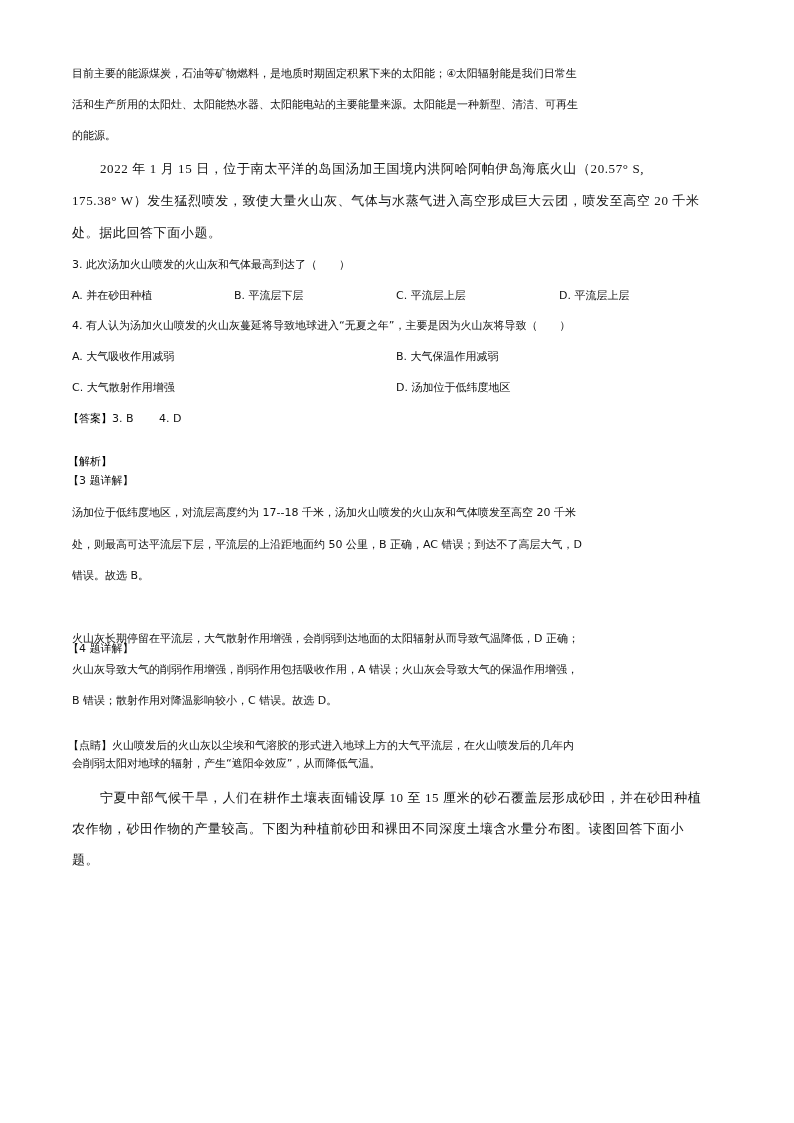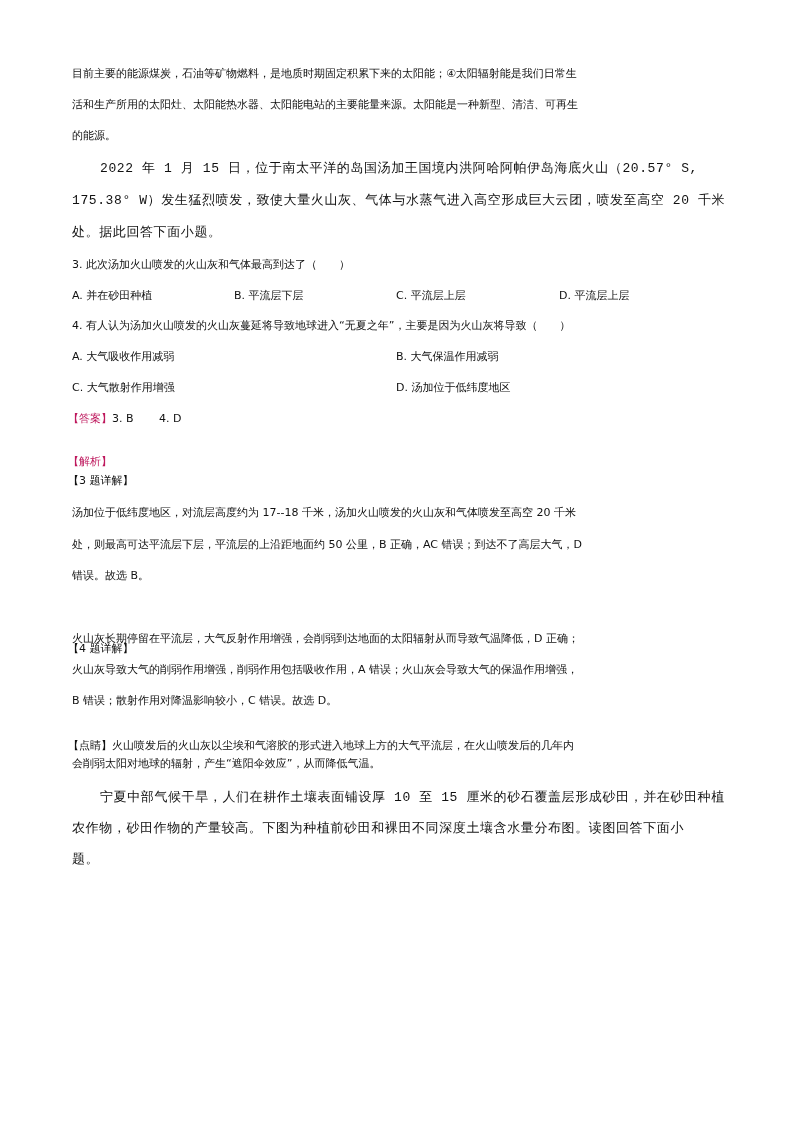--- a/index.html
+++ b/index.html
@@ -1,23 +1,23 @@
 <!DOCTYPE html>
 <html><head>
 <meta charset="utf-8">
 <style>
   html, body { margin: 0; padding: 0; background: #ffffff; }
   body { width: 794px; height: 1123px; position: relative; overflow: hidden;
          font-family: "DejaVu Sans", "Liberation Sans", sans-serif; color: #111; }
   .page { position: absolute; left: 72px; top: 60px; width: 650px; }
   .line { position: absolute; left: 0; white-space: nowrap; font-size: 11px; line-height: 20px; }
-  .serif { font-family: Liberation Mono, monospace; font-size: 13px; letter-spacing: 0.6px; }
+  .serif { font-family: Liberation Serif, serif; font-size: 13px; letter-spacing: 0.6px; }
   .indent { left: 28px; }
   .opt { position: absolute; }
-  .bracket { color: #be185d; }
+  .bracket { color: #000000; }
 </style>
 </head>
 <body>
 
 <div class="page">
 
   <div class="line" style="top:4px">目前主要的能源煤炭，石油等矿物燃料，是地质时期固定积累下来的太阳能；④太阳辐射能是我们日常生</div>
   <div class="line" style="top:35px">活和生产所用的太阳灶、太阳能热水器、太阳能电站的主要能量来源。太阳能是一种新型、清洁、可再生</div>
   <div class="line" style="top:66px">的能源。</div>
 
@@ -50,21 +50,21 @@
   <div class="line" style="top:380px; left:-4px;margin-top:12px;">
     <span class="bracket">【解析】</span>
   </div>
 
   <div class="line" style="top:411px; left:-4px;">【3 题详解】</div>
   <div class="line" style="top:443px">汤加位于低纬度地区，对流层高度约为 17--18 千米，汤加火山喷发的火山灰和气体喷发至高空 20 千米</div>
   <div class="line" style="top:475px">处，则最高可达平流层下层，平流层的上沿距地面约 50 公里，B 正确，AC 错误；到达不了高层大气，D</div>
   <div class="line" style="top:506px">错误。故选 B。</div>
 
   <div class="line" style="top:537px; left:-4px;margin-top:42px;">【4 题详解】</div>
-  <div class="line" style="top:569px">火山灰长期停留在平流层，大气反射作用增强，会削弱到达地面的太阳辐射从而导致气温降低，D 正确；</div>
+  <div class="line" style="top:569px">火山灰长期停留在平流层，大气散射作用增强，会削弱到达地面的太阳辐射从而导致气温降低，D 正确；</div>
   <div class="line" style="top:600px">火山灰导致大气的削弱作用增强，削弱作用包括吸收作用，A 错误；火山灰会导致大气的保温作用增强，</div>
   <div class="line" style="top:631px">B 错误；散射作用对降温影响较小，C 错误。故选 D。</div>
 
   <div class="line" style="top:676px; left:-4px;">
     <span>【点睛】</span><span>火山喷发后的火山灰以尘埃和气溶胶的形式进入地球上方的大气平流层，在火山喷发后的几年内</span>
   </div>
   <div class="line" style="top:694px">会削弱太阳对地球的辐射，产生“遮阳伞效应”，从而降低气温。</div>
 
   <div class="line serif indent" style="top:728px">宁夏中部气候干旱，人们在耕作土壤表面铺设厚 10 至 15 厘米的砂石覆盖层形成砂田，并在砂田种植</div>
   <div class="line serif" style="top:759px">农作物，砂田作物的产量较高。下图为种植前砂田和裸田不同深度土壤含水量分布图。读图回答下面小</div>

